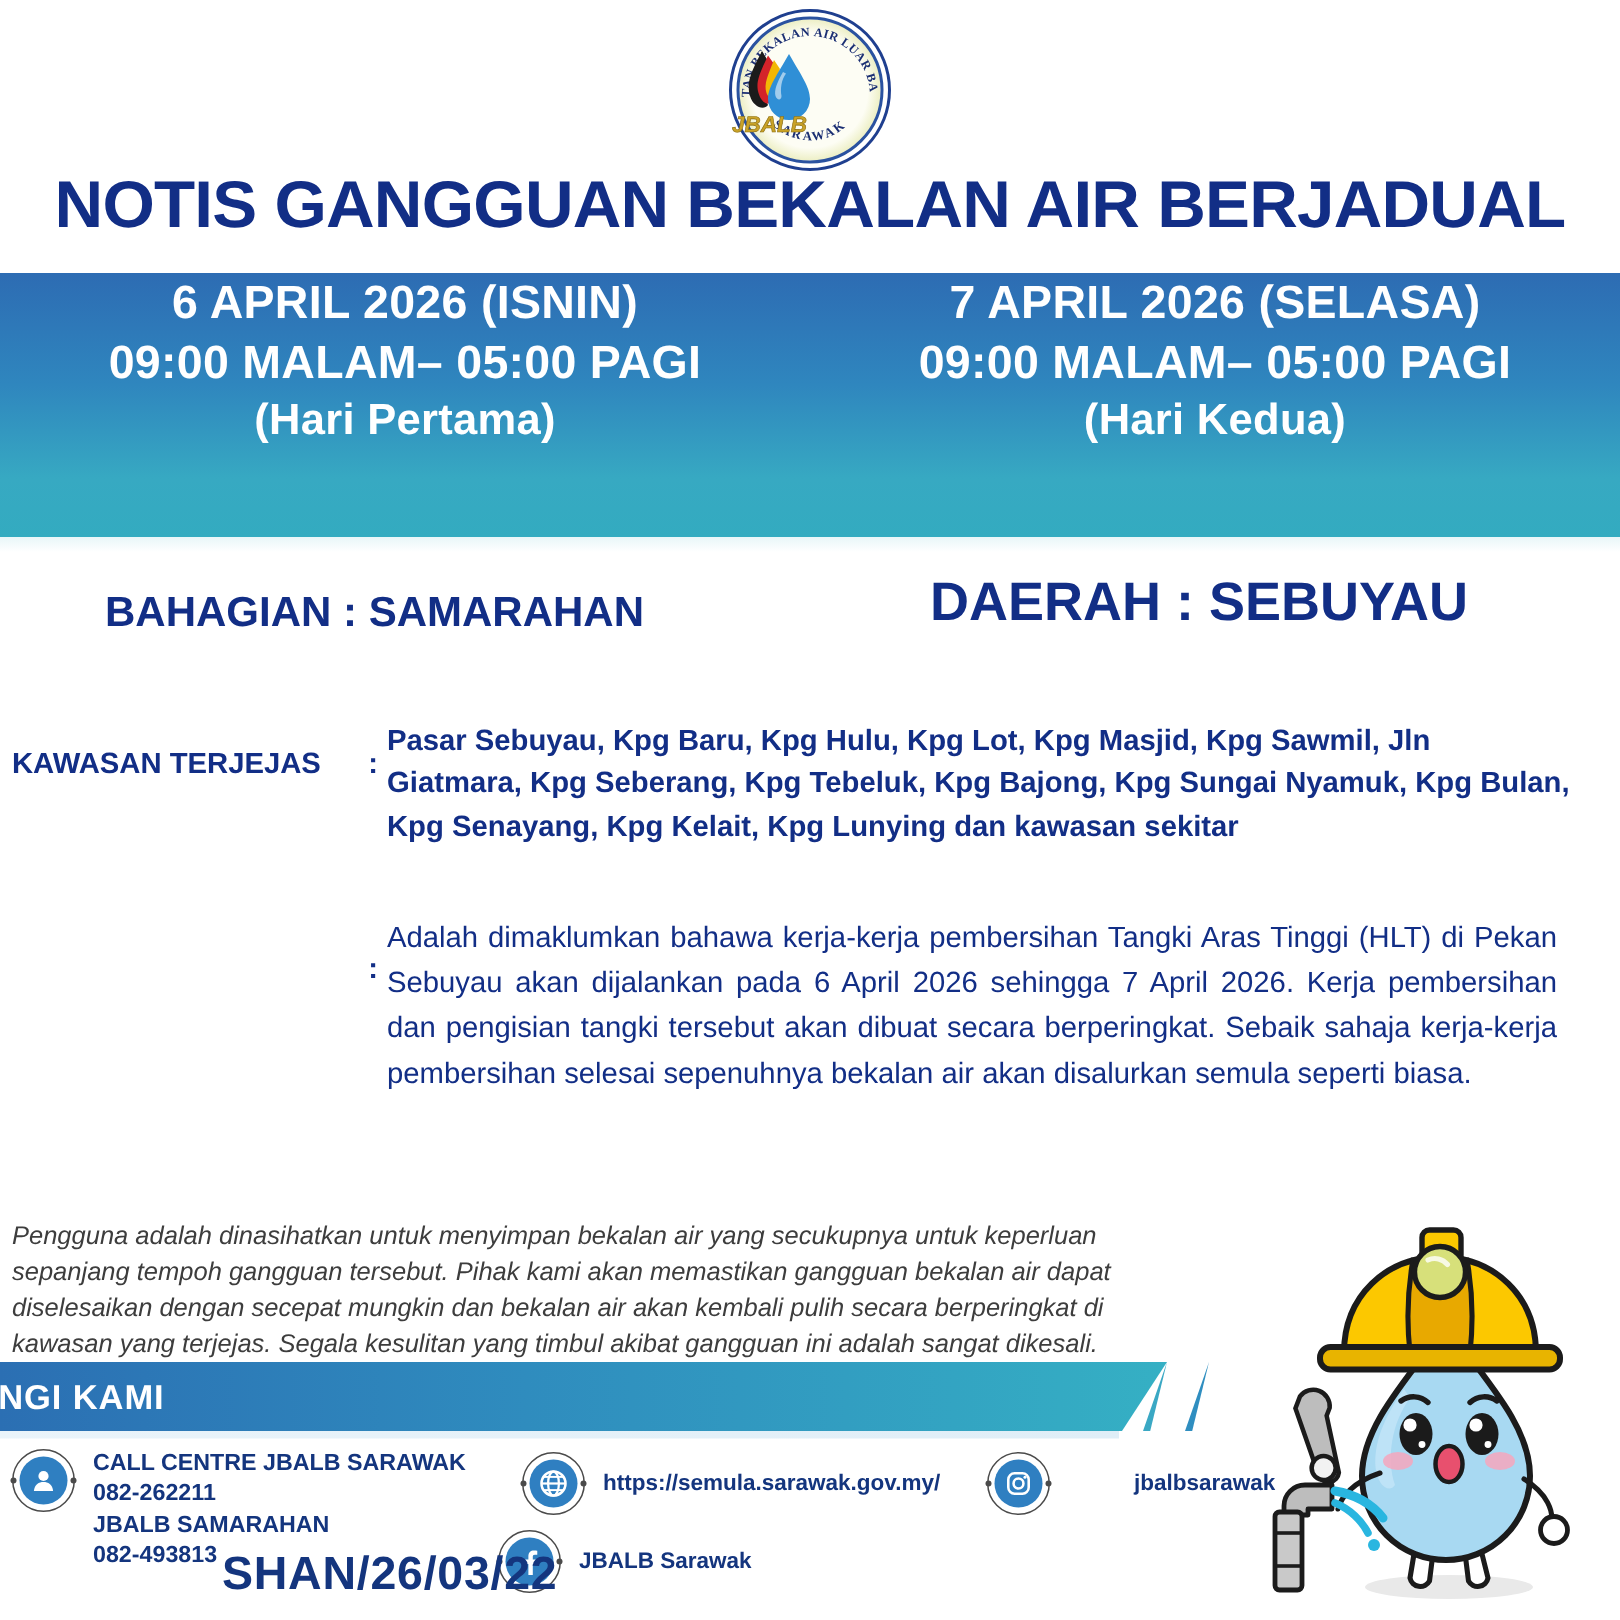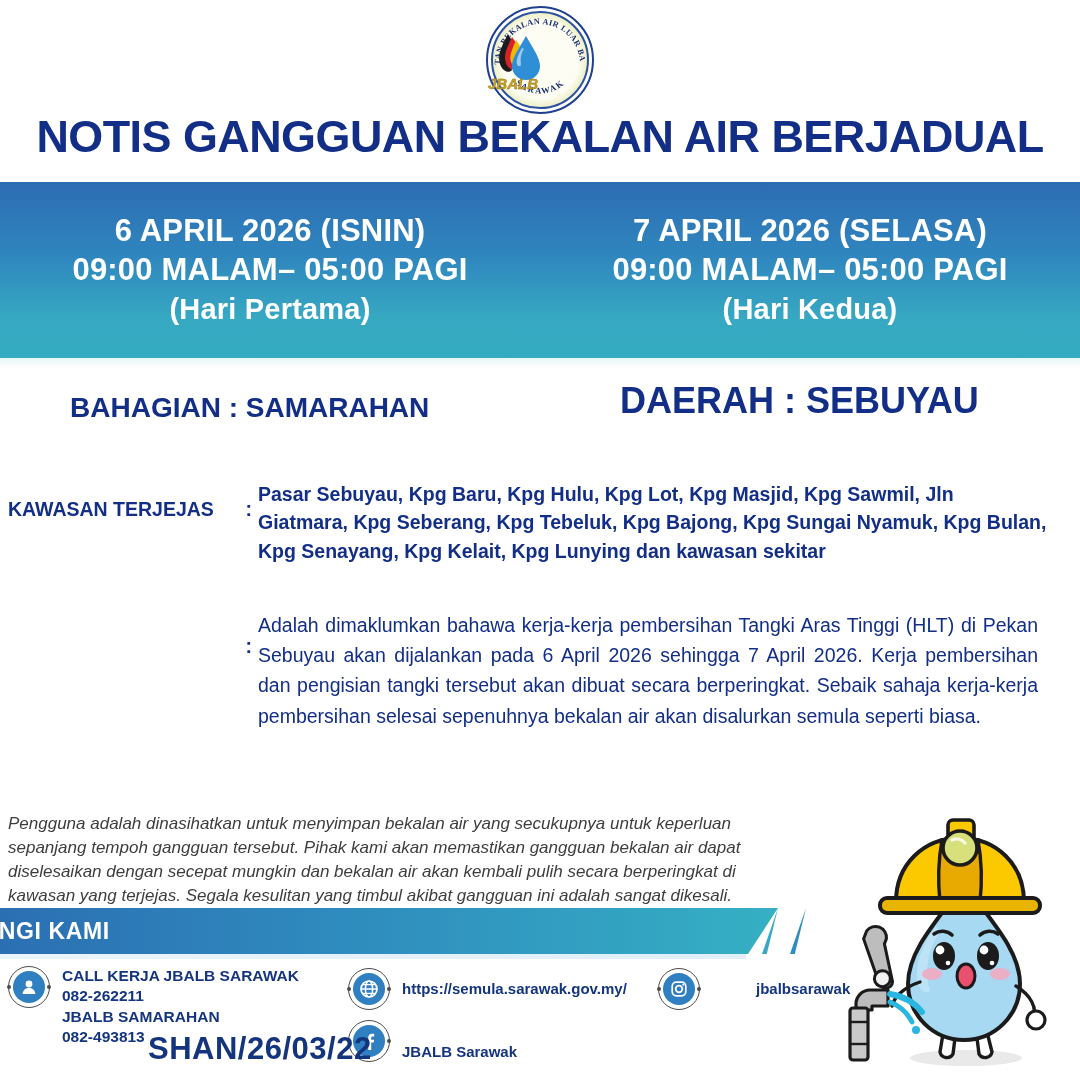--- a/index.html
+++ b/index.html
@@ -29,21 +29,21 @@
 
   
   .title{position:absolute;left:0;right:0;top:112px;text-align:center;
     font-size:44px;font-weight:bold;color:#122e86;letter-spacing:-0.5px;
     transform:scaleX(1.02);transform-origin:center;white-space:nowrap;}
 
   
   .banner{position:absolute;left:0;top:182px;width:1080px;height:176px;
     background:linear-gradient(180deg,#2d6cb3 0%,#2f86be 42%,#37a9c2 78%,#33abc0 100%);
     display:flex;}
-  .bcol{flex:1;display:flex;flex-direction:column;align-items:center;justify-content:center;
+  .bcol{flex:1;display:flex;flex-direction:column;align-items:center;
     color:#ffffff;text-align:center;}
   .bdate{font-size:31px;font-weight:bold;line-height:1.28;letter-spacing:.2px;}
   .btime{font-size:31px;font-weight:bold;line-height:1.28;letter-spacing:.2px;}
   .bday{font-size:29px;font-weight:bold;line-height:1.35;letter-spacing:.2px;}
   .banner-fade{position:absolute;left:0;top:358px;width:1080px;height:10px;
     background:linear-gradient(180deg,#e8f6f8 0%,#ffffff 100%);}
 
   
   .divrow{position:absolute;left:0;top:380px;width:1080px;height:52px;}
   .bahagian{position:absolute;left:70px;top:12px;font-size:28px;font-weight:bold;color:#122e86;}
@@ -93,21 +93,21 @@
   .ic .tick{position:absolute;top:19px;width:4px;height:4px;border-radius:50%;background:#4b4b4b;}
   .ic .tick.l{left:-1px;}
   .ic .tick.r{right:-1px;}
   .ic svg{display:block;}
   .c-text{padding-left:12px;font-size:15.5px;font-weight:bold;color:#14357e;line-height:1.32;}
   .c-text.thin{font-weight:bold;font-size:15px;padding-top:11px;}
 
   #c-call{left:8px;top:4px;}
   #c-web{left:348px;top:6px;}
   #c-ig{left:658px;top:6px;gap:44px;}
-  #c-fb{left:348px;top:58px;align-items:flex-end;}
+  #c-fb{left:332px;top:58px;}
 
   .refcode{position:absolute;left:148px;top:1031px;
     font-size:31px;font-weight:bold;color:#14357e;letter-spacing:.5px;}
 
   
   .mascot{position:absolute;left:836px;top:806px;width:244px;height:274px;}
 </style>
 </head>
 <body>
 
@@ -190,21 +190,21 @@
         <span class="tick l"></span>
           <span class="tick r"></span>
         <span class="inner">
           <svg width="20" height="20" viewBox="0 0 20 20">
               <circle cx="10" cy="7" r="3.4" fill="#fff"></circle>
               <path d="M3.6 17 C4 12.6 7 11 10 11 C13 11 16 12.6 16.4 17 Z" fill="#fff"></path>
             </svg>
         </span>
       </span>
       <span class="c-text">
-        <span>CALL KERJA JBALB SARAWAK</span><br>
+        <span>CALL CENTRE JBALB SARAWAK</span><br>
         <span>082-262211</span><br>
         <span>JBALB SAMARAHAN</span><br>
         <span>082-493813</span>
       </span>
     </div>
 
     <div class="c-item" id="c-web">
       <span class="ic">
         <span class="outer"></span>
         <span class="tick l"></span>

